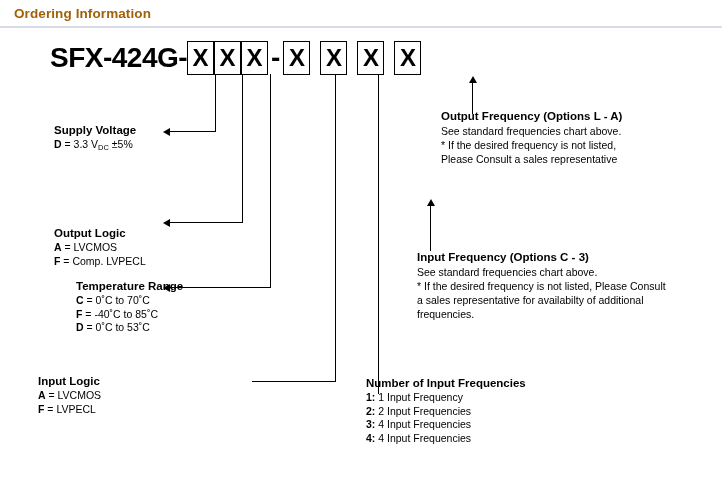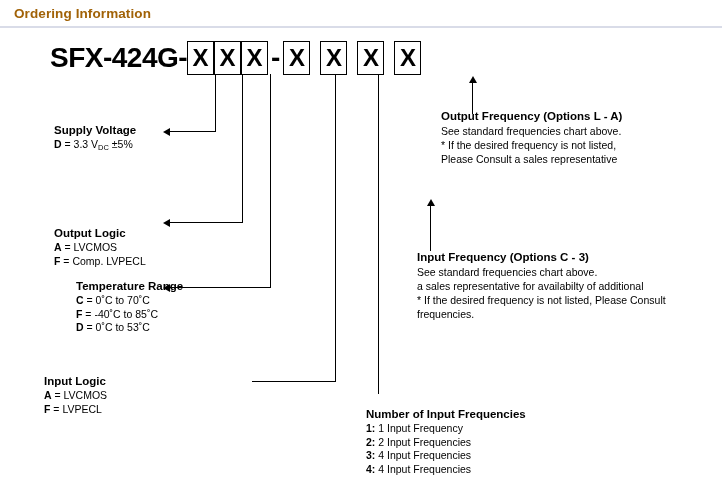--- a/index.html
+++ b/index.html
@@ -195,51 +195,51 @@
       <b>C</b><span> = 0˚C to 70˚C</span>
     </div>
     <div class="ln-item">
       <b>F</b><span> = -40˚C to 85˚C</span>
     </div>
     <div class="ln-item">
       <b>D</b><span> = 0˚C to 53˚C</span>
     </div>
   </div>
 
-  <div class="callout" style="left:44px; top:375px;">
+  <div class="callout" style="left:38px; top:375px;">
     <div class="ttl">Input Logic</div>
     <div class="ln-item">
       <b>A</b><span> = LVCMOS</span>
     </div>
     <div class="ln-item">
       <b>F</b><span> = LVPECL</span>
     </div>
   </div>
 
-  <div class="callout" style="left:366px; top:408px;">
+  <div class="callout" style="left:366px; top:377px;">
     <div class="ttl">Number of Input Frequencies</div>
     <div class="ln-item">
       <b>1:</b><span> 1 Input Frequency</span>
     </div>
     <div class="ln-item">
       <b>2:</b><span> 2 Input Frequencies</span>
     </div>
     <div class="ln-item">
       <b>3:</b><span> 4 Input Frequencies</span>
     </div>
     <div class="ln-item">
       <b>4:</b><span> 4 Input Frequencies</span>
     </div>
   </div>
 
   <div class="callout" style="left:417px; top:251px; width:285px;">
     <div class="ttl">Input Frequency (Options C - 3)</div>
     <div class="para">See standard frequencies chart above.</div>
+    <div class="para">* If the desired frequency is not listed, Please Consult</div>
     <div class="para">a sales representative for availabilty of additional</div>
-    <div class="para">* If the desired frequency is not listed, Please Consult</div>
     <div class="para"> frequencies.</div>
   </div>
 
   <div class="callout" style="left:441px; top:110px; width:275px;">
     <div class="ttl">Output Frequency (Options L - A)</div>
     <div class="para">See standard frequencies chart above.</div>
     <div class="para">* If the desired frequency is not listed,</div>
     <div class="para">Please Consult a sales representative</div>
   </div>
 

